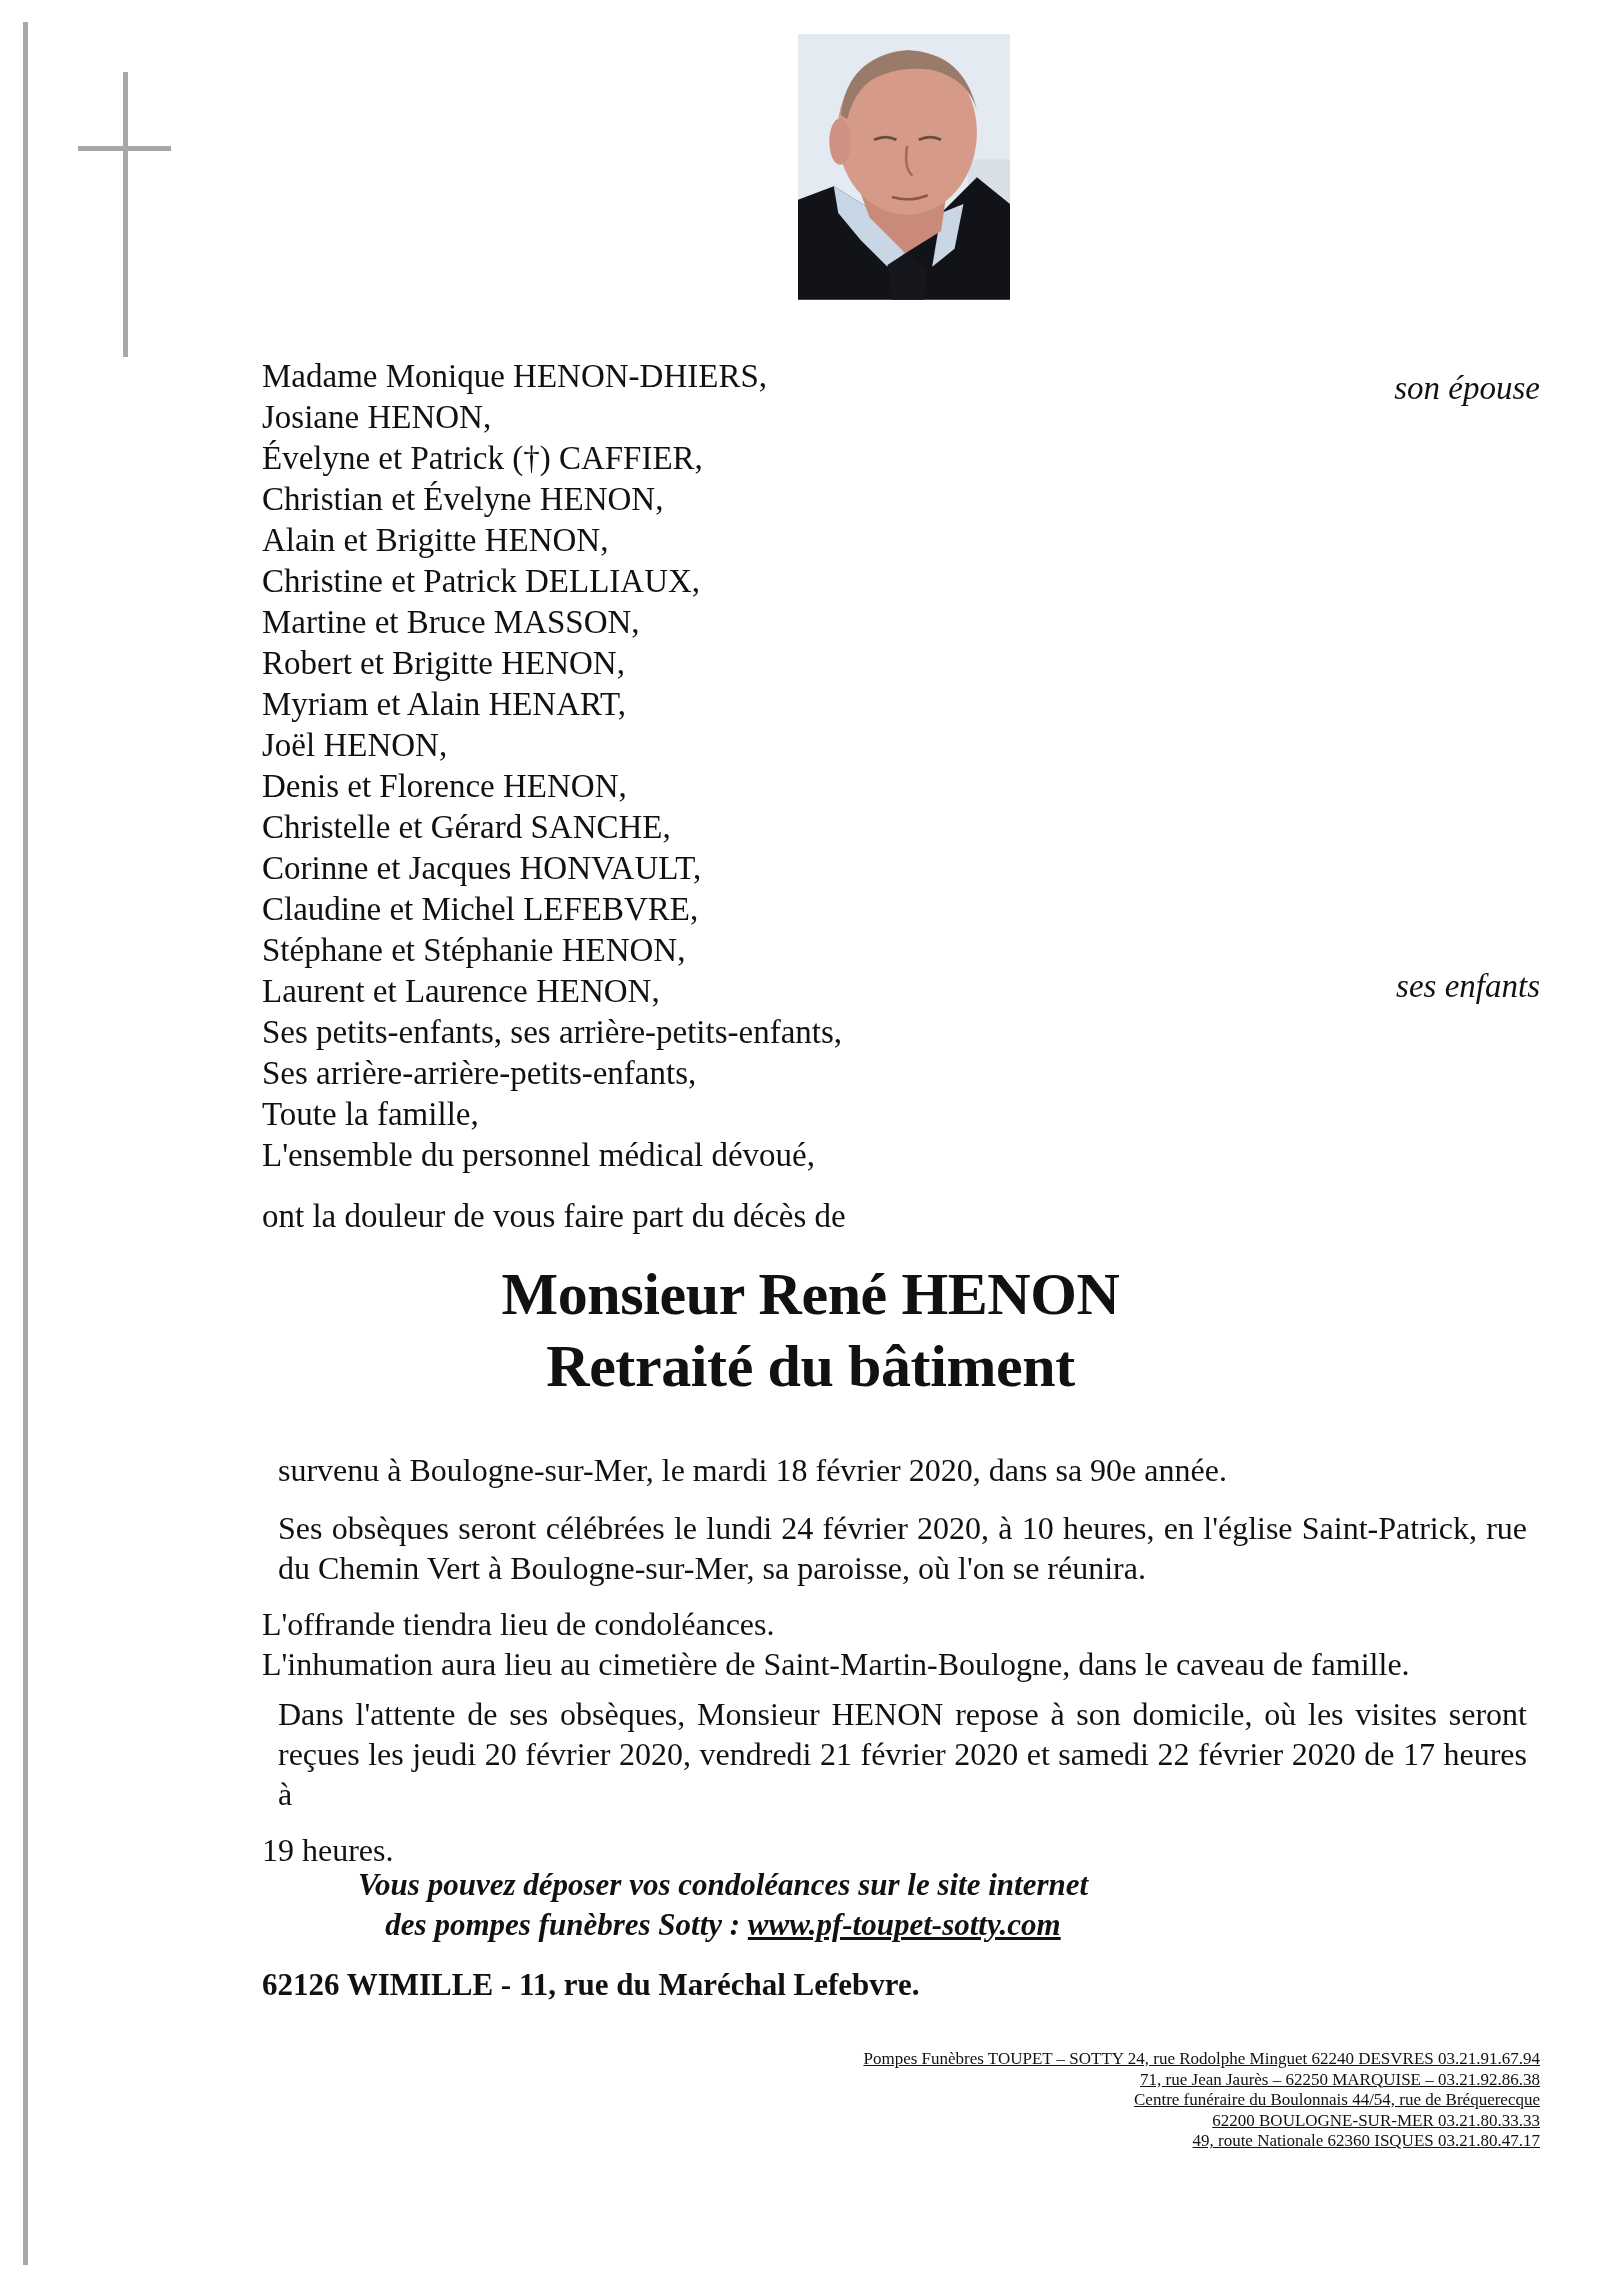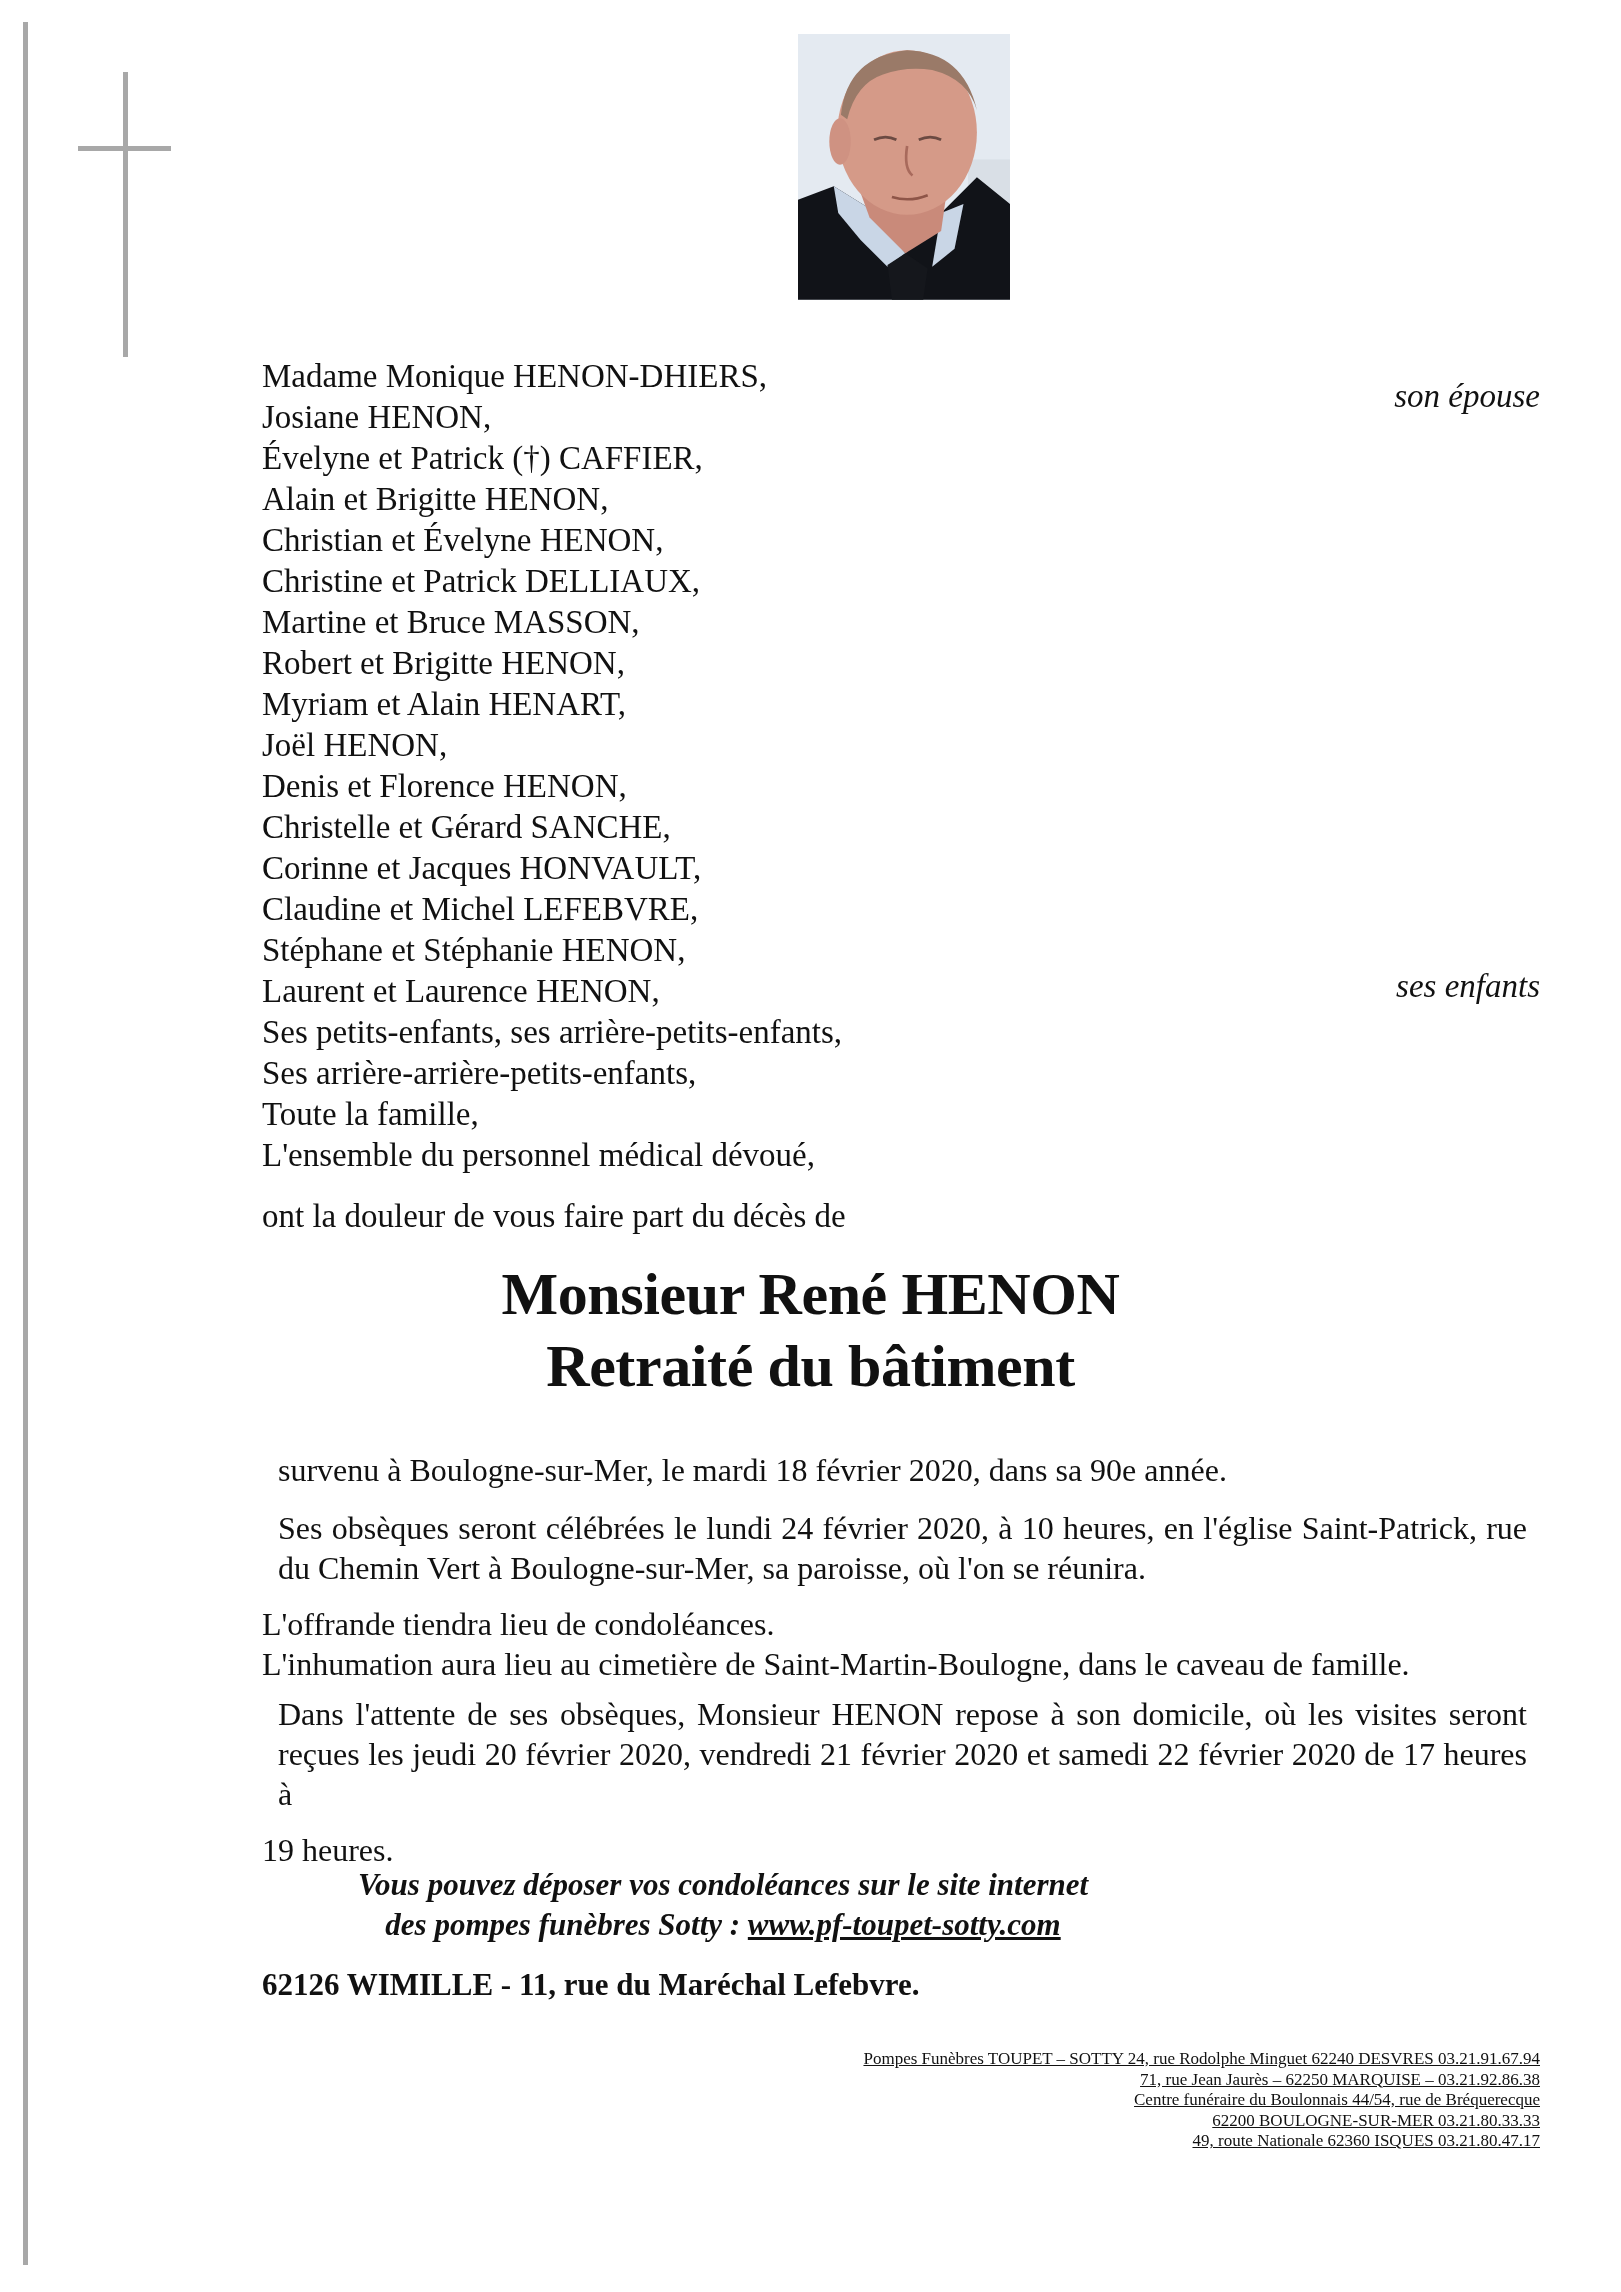--- a/index.html
+++ b/index.html
@@ -58,40 +58,40 @@
 
     <path d="M122 125 Q118 150 128 158" stroke="#a86a5c" stroke-width="3" fill="none"></path>
     <path d="M105 182 Q125 188 145 180" stroke="#8e5548" stroke-width="3" fill="none"></path>
   </svg>
 </div>
 
 <ul class="abs family">
   <li>Madame Monique HENON-DHIERS,</li>
   <li>Josiane HENON,</li>
   <li>Évelyne et Patrick (†) CAFFIER,</li>
+  <li>Christian et Évelyne HENON,</li>
   <li>Alain et Brigitte HENON,</li>
-  <li>Christian et Évelyne HENON,</li>
   <li>Christine et Patrick DELLIAUX,</li>
   <li>Martine et Bruce MASSON,</li>
   <li>Robert et Brigitte HENON,</li>
   <li>Myriam et Alain HENART,</li>
   <li>Joël HENON,</li>
   <li>Denis et Florence HENON,</li>
   <li>Christelle et Gérard SANCHE,</li>
   <li>Corinne et Jacques HONVAULT,</li>
   <li>Claudine et Michel LEFEBVRE,</li>
   <li>Stéphane et Stéphanie HENON,</li>
   <li>Laurent et Laurence HENON,</li>
   <li>Ses petits-enfants, ses arrière-petits-enfants,</li>
   <li>Ses arrière-arrière-petits-enfants,</li>
   <li>Toute la famille,</li>
   <li>L'ensemble du personnel médical dévoué,</li>
 </ul>
 
-<div class="abs role" style="top:376px;margin-left:30px;">son épouse</div>
+<div class="abs role" style="top:368px;margin-left:30px;">son épouse</div>
 <div class="abs role" style="top:966px;">ses enfants</div>
 
 <div class="abs intro">ont la douleur de vous faire part du décès de</div>
 
 <div class="abs heading" style="top:1258px;">
   <span class="line">Monsieur René HENON</span>
   <span class="line">Retraité du bâtiment</span>
 </div>
 
 <div class="abs body-text" style="top:1434px;">

